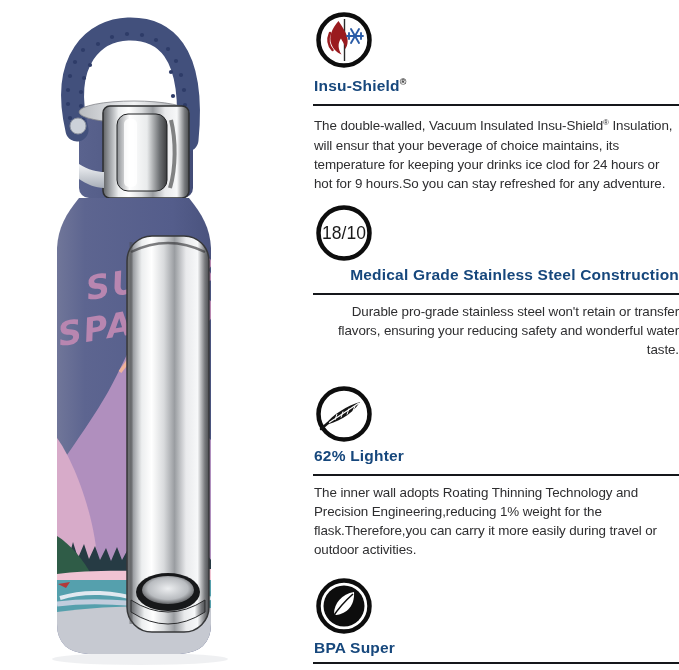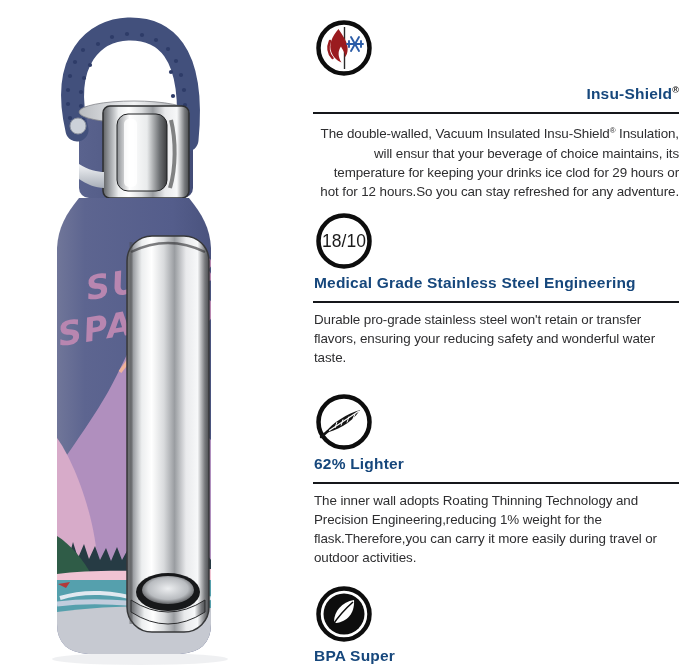--- a/index.html
+++ b/index.html
@@ -9,22 +9,22 @@
   .features{position:absolute;left:313px;top:0;width:366px;}
   .feature{margin:0;}
   .feature .icon{display:block;margin:0 0 4px 2px;}
   .heading{margin:2px 0 0 1px;font-size:15.5px;font-weight:bold;color:#16477c;
            letter-spacing:.2px;line-height:18px;}
   .heading sup{font-size:9px;color:#222;font-weight:bold;}
   .divider{height:2px;background:#15171b;margin-top:9px;width:100%;}
   .body-text{margin:7px 0 0 1px;font-size:13.4px;line-height:19px;color:#2e2e30;
              letter-spacing:-0.1px;}
   .body-text sup{font-size:8px;color:#2e2e30;}
-  .sec1{padding-top:19px;text-align:right;}
-  .sec2{margin-top:11px;}
+  .sec1{padding-top:11px;}
+  .sec2{margin-top:11px;text-align:right;}
   .sec3{margin-top:26px;}
   .sec4{margin-top:18px;}
   .sec4 .divider{margin-top:5px;}
   .sec4 .body-text{margin-top:5px;}
 </style>
 </head>
 <body>
 
 <div class="canvas">
 
@@ -174,29 +174,29 @@
         <g stroke="#2b5ca7" stroke-width="1.9" stroke-linecap="round">
           <line x1="32" y1="25" x2="48" y2="25"></line>
           <line x1="36" y1="18" x2="44" y2="32"></line>
           <line x1="36" y1="32" x2="44" y2="18"></line>
           <line x1="34" y1="22" x2="34" y2="28"></line>
           <line x1="46" y1="22" x2="46" y2="28"></line>
         </g>
       </svg>
       <h3 class="heading"><span>Insu-Shield</span><sup>®</sup></h3>
       <div class="divider"></div>
-      <p class="body-text"><span>The double-walled, Vacuum Insulated Insu-Shield</span><sup>®</sup><span> Insulation, will ensur that your beverage of choice maintains, its temperature for keeping your drinks ice clod for 29 hours or hot for 12 hours.So you can stay refreshed for any adventure.</span></p>
+      <p class="body-text"><span>The double-walled, Vacuum Insulated Insu-Shield</span><sup>®</sup><span> Insulation, will ensur that your beverage of choice maintains, its temperature for keeping your drinks ice clod for 24 hours or hot for 9 hours.So you can stay refreshed for any adventure.</span></p>
     </section>
 
     <section class="feature sec2">
       <svg class="icon" width="58" height="58" viewBox="0 0 58 58">
         <circle cx="29" cy="29" r="25.5" fill="#ffffff" stroke="#0d0d0d" stroke-width="4.5"></circle>
         <text x="29" y="35" text-anchor="middle" font-size="17.5" fill="#1b1b1b" font-family="Liberation Sans, sans-serif">18/10</text>
       </svg>
-      <h3 class="heading">Medical Grade Stainless Steel Engineering</h3>
+      <h3 class="heading">Medical Grade Stainless Steel Construction</h3>
       <div class="divider"></div>
       <p class="body-text">Durable pro-grade stainless steel won't retain or transfer flavors, ensuring your reducing safety and wonderful water taste.</p>
     </section>
 
     <section class="feature sec3">
       <svg class="icon" width="58" height="58" viewBox="0 0 58 58">
         <circle cx="29" cy="29" r="25.5" fill="#ffffff" stroke="#0d0d0d" stroke-width="4.5"></circle>
         <g>
           <path d="M10 40 C20 38 36 31 45 17 C33 20 17 30 10 40 Z" fill="#141414"></path>
           <path d="M12 39 L44 18" stroke="#ffffff" stroke-width="1.2"></path>

